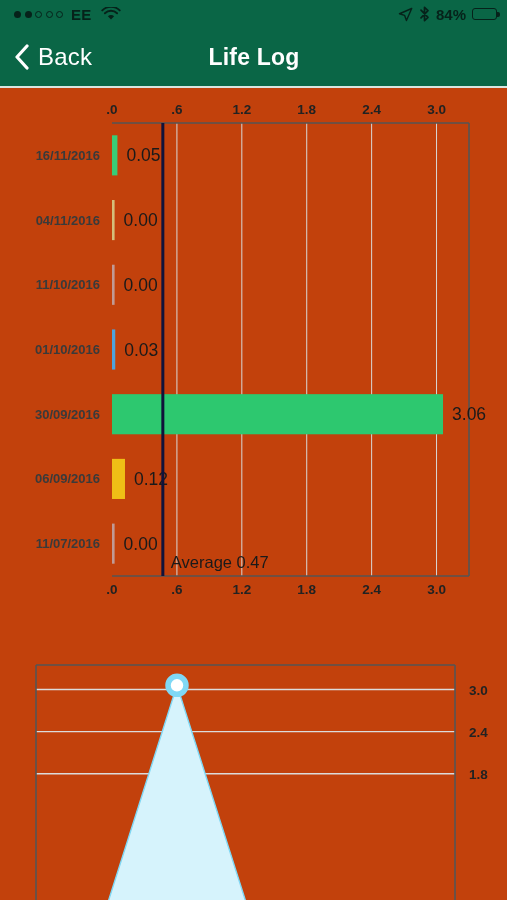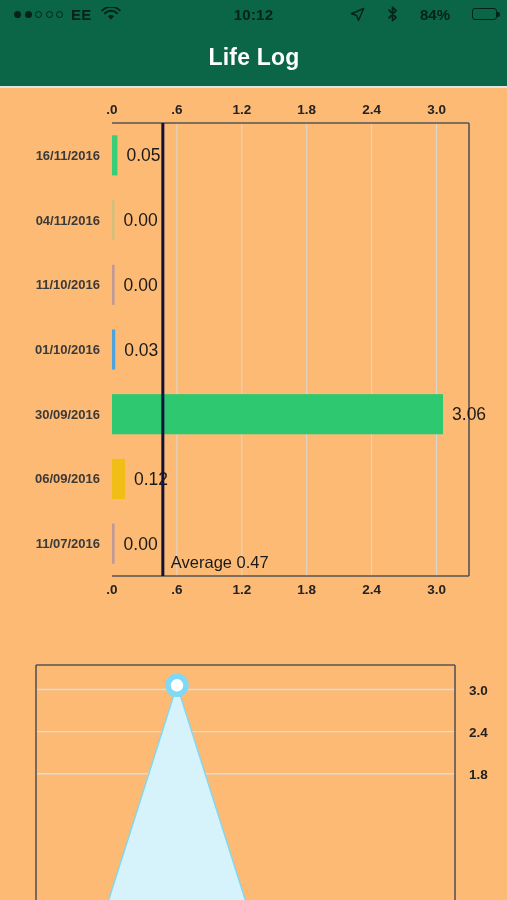--- a/index.html
+++ b/index.html
@@ -2,38 +2,38 @@
 <html><head>
 <meta charset="utf-8">
 <style>
   * { margin:0; padding:0; box-sizing:border-box; }
   html, body {
     width:507px; height:900px;
     background:#ffffff;
     font-family:"Liberation Sans", sans-serif;
     overflow:hidden;
   }
-  #app { position:relative; width:507px; height:900px; background:#fdba74; }
+  #app { position:relative; width:507px; height:900px; background:#c2410c; }
 
   
   .statusbar{
     position:absolute; left:0; top:0; width:507px; height:28px;
     background:#0a6646; color:#fff;
     display:flex; align-items:center;
   }
   .sb-left{ position:absolute; left:14px; display:flex; align-items:center; gap:5px; }
   .dots{ display:flex; align-items:center; gap:3.5px; }
   .dot{ width:7px; height:7px; border-radius:50%; background:#06221a; }
   .dot.hollow{ background:transparent; border:1.3px solid #06221a; }
   .carrier{ font-size:15px; font-weight:700; color:#06221a; letter-spacing:.3px; margin-left:3px;}
   .sb-center{
     position:absolute; left:0; right:0; text-align:center;
     font-size:15px; font-weight:700; color:#06221a; letter-spacing:.2px;
   }
-  .sb-right{ position:absolute; right:10px; display:flex; align-items:center; gap:22px; }
+  .sb-right{ position:absolute; right:10px; display:flex; align-items:center; gap:6px; }
   .batt-pct{ font-size:15px; font-weight:700; color:#06221a; }
   .batt{
     width:25px; height:12px; border:1.4px solid #06221a; border-radius:3px;
     position:relative; padding:1.4px;
   }
   .batt-fill{ height:100%; width:84%; background:#06221a; border-radius:1px; }
   .batt:after{
     content:""; position:absolute; right:-3.6px; top:3.4px;
     width:2.4px; height:5px; background:#06221a; border-radius:0 2px 2px 0;
   }
@@ -85,38 +85,45 @@
       </span>
       <span class="carrier">EE</span>
       <span style="margin-left:4px;">
         <svg width="20" height="15" viewBox="0 0 20 15">
           <path d="M10 12.6 L6.9 9.3 a4.4 4.4 0 0 1 6.2 0 Z" fill="#06221a"></path>
           <path d="M3.9 6.3 a8.7 8.7 0 0 1 12.2 0" stroke="#06221a" stroke-width="1.9" fill="none" stroke-linecap="round"></path>
           <path d="M1.3 3.4 a12.4 12.4 0 0 1 17.4 0" stroke="#06221a" stroke-width="1.9" fill="none" stroke-linecap="round"></path>
         </svg>
       </span>
     </div>
-    <div class="sb-center">10:12</div>
     <div class="sb-right">
       <span>
         <svg width="15" height="15" viewBox="0 0 16 16">
           <path d="M14.6 1.6 L1.6 7.2 L7 8.9 L9.0 14.4 Z" fill="none" stroke="#06221a" stroke-width="1.5" stroke-linejoin="round"></path>
         </svg>
       </span>
       <span>
         <svg width="11" height="16" viewBox="0 0 11 16">
           <path d="M2 4.2 L9 11.3 L5.5 14.6 V1.4 L9 4.7 L2 11.8" fill="none" stroke="#06221a" stroke-width="1.7" stroke-linejoin="round" stroke-linecap="round"></path>
         </svg>
       </span>
       <span class="batt-pct">84%</span>
       <span class="batt"><i class="batt-fill"></i></span>
     </div>
   </div>
 
   <div class="navbar">
+    <div class="nav-back">
+      <span class="chev">
+        <svg width="16" height="26" viewBox="0 0 16 26">
+          <path d="M13 2 L3 13 L13 24" fill="none" stroke="#ffffff" stroke-width="3.2" stroke-linecap="round" stroke-linejoin="round"></path>
+        </svg>
+      </span>
+      <span class="nav-back-label">Back</span>
+    </div>
     <div class="nav-title">Life Log</div>
   </div>
   <div class="nav-hairline"></div>
 
   <div class="chart-top">
     <svg id="svg-bar" width="507" height="518" viewBox="0 0 507 518">
         <line x1="176.9090909090909" y1="33" x2="176.9090909090909" y2="486" stroke="#d8d8d8" stroke-width="1"></line>
         <line x1="241.8181818181818" y1="33" x2="241.8181818181818" y2="486" stroke="#d8d8d8" stroke-width="1"></line>
         <line x1="306.72727272727275" y1="33" x2="306.72727272727275" y2="486" stroke="#d8d8d8" stroke-width="1"></line>
         <line x1="371.6363636363636" y1="33" x2="371.6363636363636" y2="486" stroke="#d8d8d8" stroke-width="1"></line>

